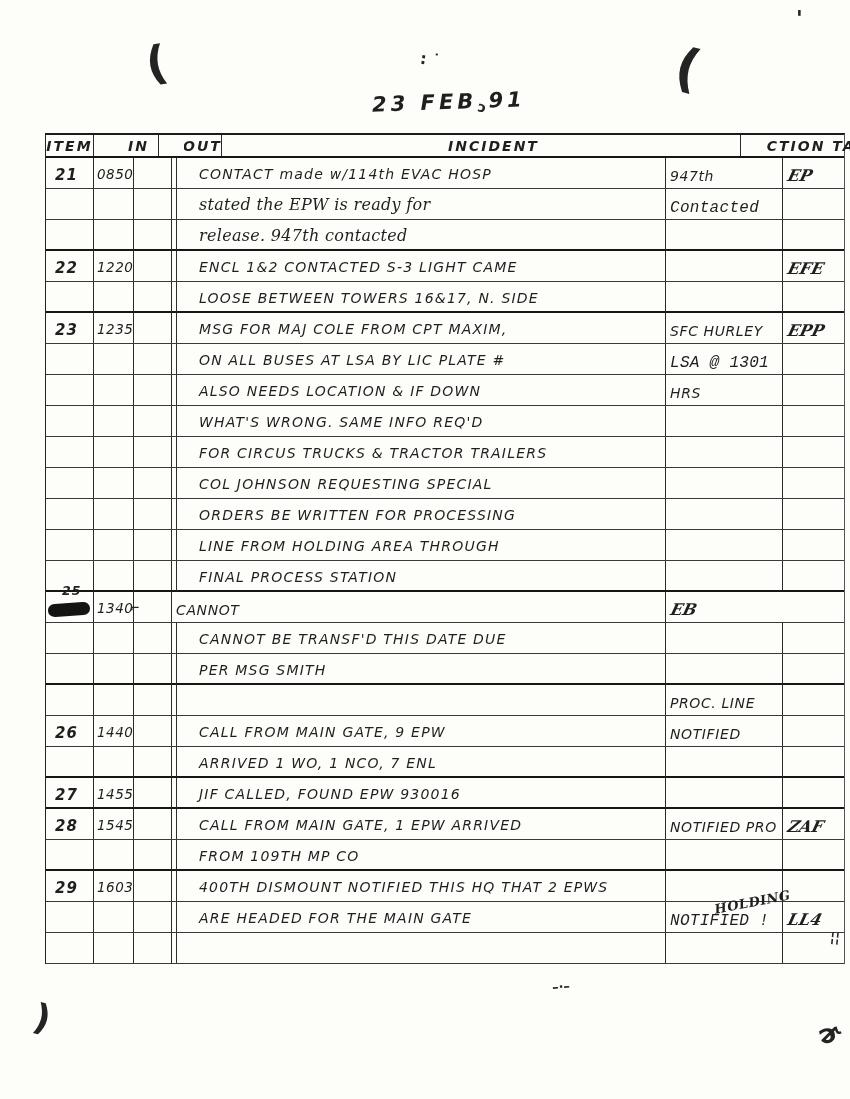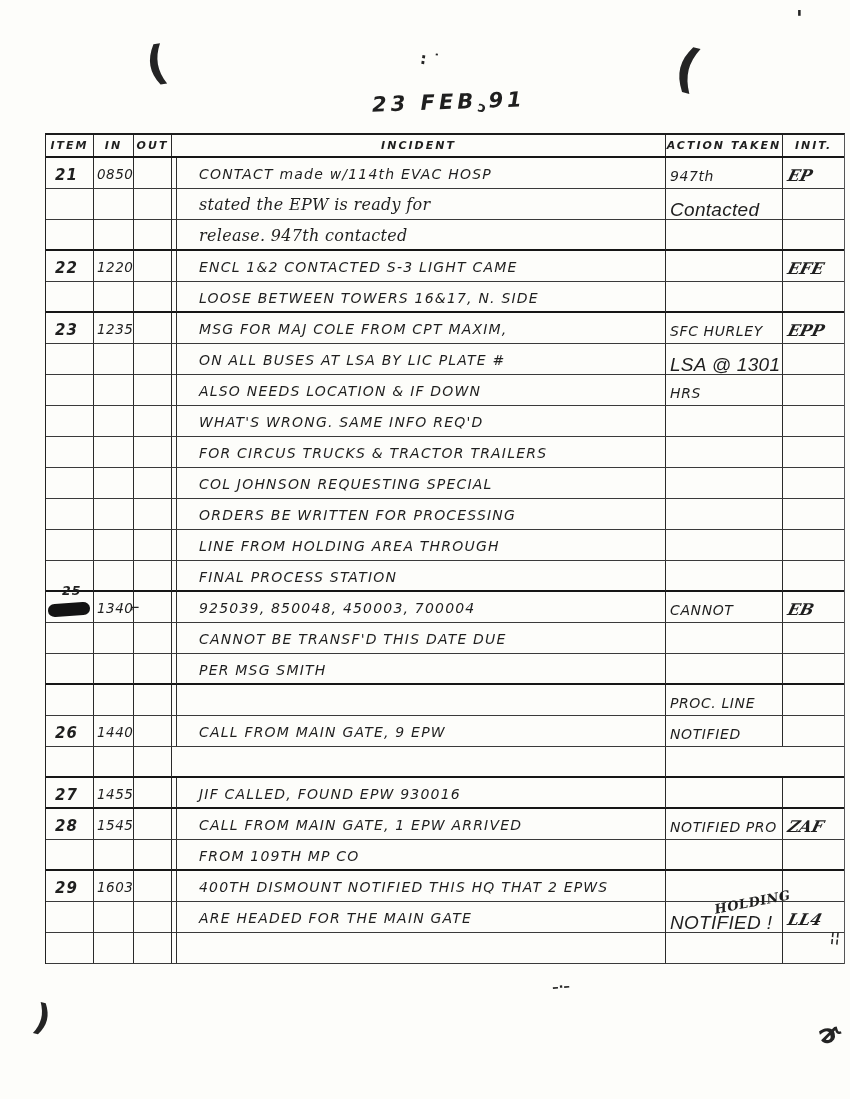--- a/index.html
+++ b/index.html
@@ -23,21 +23,21 @@
     border-right:1.2px solid #555;
     box-sizing:border-box;
   }
   .hdr-row,.line-row{
     display:grid;
     grid-template-columns:48px 40px 38px 494px 117px 1fr;
     box-sizing:border-box;
   }
   .hdr-row{
     height:23px;border-bottom:2px solid #1c1c1c;
-    font-style:italic;font-weight:bold;font-size:11px;letter-spacing:2px;
+    font-style:italic;font-weight:bold;font-size:14px;letter-spacing:2px;gap:25px;
   }
   .hdr-row > div{display:flex;align-items:center;justify-content:center;
     border-right:1.3px solid #2a2a2a;overflow:hidden;white-space:nowrap;}
   .hdr-row > div:last-child{border-right:none;}
 
   .line-row{height:31px;border-bottom:1.3px solid #3a3a3a;}
   .line-row.sep{box-shadow:0 -2px 0 0 #161616;}
   .line-row > div{
     position:relative;border-right:1.3px solid #2a2a2a;
     box-sizing:border-box;white-space:nowrap;
@@ -53,21 +53,21 @@
   .txt{display:inline-block;padding-top:8px;}
   .cell-item .txt{padding-left:9px;font-size:15px;font-weight:bold;letter-spacing:1px;}
   .cell-in .txt{padding-left:3px;font-size:13.5px;letter-spacing:0.5px;}
   .cell-incident .txt{padding-left:27px;font-size:14px;letter-spacing:1.2px;}
   .cell-action .txt{padding-left:4px;font-size:14px;letter-spacing:0.6px;padding-top:10px;}
   .cell-init .txt{padding-left:6px;font-size:16px;font-family:"DejaVu Serif",serif;
     font-weight:bold;transform:skewX(-14deg);}
 
   
   .cur .txt{font-family:"DejaVu Serif",serif;font-size:16px;letter-spacing:0.3px;padding-top:6px;}
-  .act-cur .txt{font-family:Liberation Sans, sans-serif;font-size:19px;letter-spacing:0.3px;}
+  .act-cur .txt{font-family:Liberation Mono, monospace;font-size:16px;letter-spacing:0.3px;}
 
   
   .ovr .txt{text-shadow:1px 0 #000,-1px 1px #000,0 -1px #000;letter-spacing:-1px;}
 
   
   .scr .txt{position:absolute;top:-9px;left:16px;font-size:12.5px;padding:0;}
   .scr::after{
     content:"";position:absolute;left:2px;top:11px;width:42px;height:13px;
     background:#141414;border-radius:7px / 6px;transform:rotate(-4deg);
   }
@@ -207,21 +207,20 @@
       <div class="cell-incident"><span class="txt">FINAL PROCESS STATION</span></div>
       <div class="cell-action"><span class="txt"></span></div>
       <div class="cell-init"><span class="txt"></span></div>
     </div>
         <div class="line-row sep">
       <div class="cell-item scr">
             <span class="txt">25</span>
           </div>
       <div class="cell-in"><span class="txt">1340</span></div>
       <div class="cell-out"><span class="txt"></span></div>
-      <div class="cell-incident"><span class="txt">925039, 850048, 450003, 700004</span></div>
       <div class="cell-action"><span class="txt">CANNOT</span></div>
       <div class="cell-init"><span class="txt">EB</span></div>
     </div>
         <div class="line-row">
       <div class="cell-item"><span class="txt"></span></div>
       <div class="cell-in"><span class="txt"></span></div>
       <div class="cell-out"><span class="txt"></span></div>
       <div class="cell-incident"><span class="txt">CANNOT BE TRANSF'D THIS DATE DUE</span></div>
       <div class="cell-action"><span class="txt"></span></div>
       <div class="cell-init"><span class="txt"></span></div>
@@ -247,20 +246,21 @@
       <div class="cell-in"><span class="txt">1440</span></div>
       <div class="cell-out"><span class="txt"></span></div>
       <div class="cell-incident"><span class="txt">CALL FROM MAIN GATE, 9 EPW</span></div>
       <div class="cell-action"><span class="txt">NOTIFIED</span></div>
       <div class="cell-init"><span class="txt"></span></div>
     </div>
         <div class="line-row">
       <div class="cell-item"><span class="txt"></span></div>
       <div class="cell-in"><span class="txt"></span></div>
       <div class="cell-out"><span class="txt"></span></div>
+      <div class="cell-incident"><span class="txt">ARRIVED 1 WO, 1 NCO, 7 ENL</span></div>
       <div class="cell-action"><span class="txt"></span></div>
       <div class="cell-init"><span class="txt"></span></div>
     </div>
         <div class="line-row sep">
       <div class="cell-item"><span class="txt">27</span></div>
       <div class="cell-in"><span class="txt">1455</span></div>
       <div class="cell-out"><span class="txt"></span></div>
       <div class="cell-incident"><span class="txt">JIF CALLED, FOUND EPW 930016</span></div>
       <div class="cell-action"><span class="txt"></span></div>
       <div class="cell-init"><span class="txt"></span></div>

